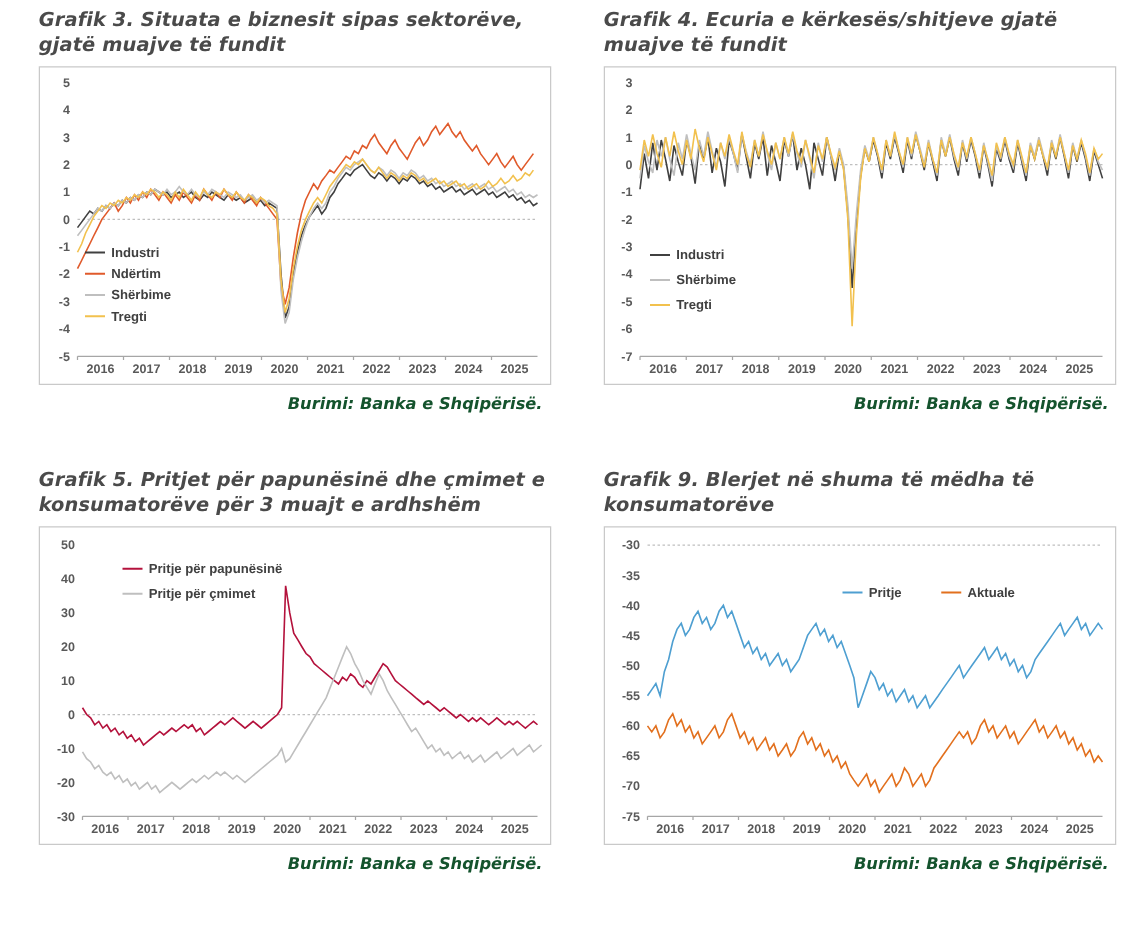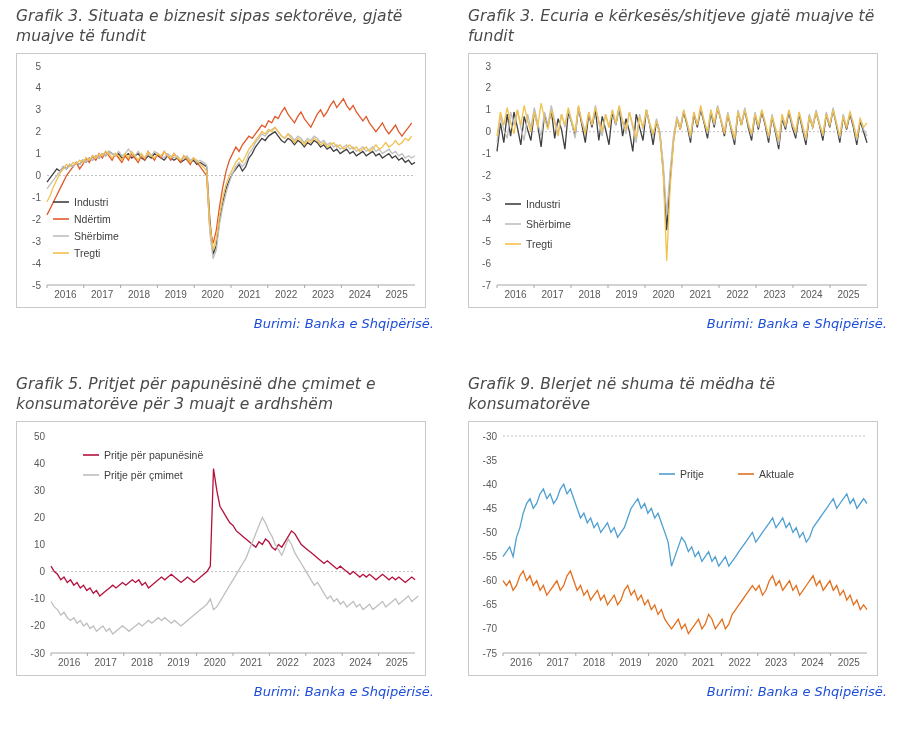--- a/index.html
+++ b/index.html
@@ -17,21 +17,22 @@
   .grid {
     display: grid;
     grid-template-columns: 452px 453px;
     grid-template-rows: 368px 386px;
     width: 905px;
     height: 754px;
   }
   .panel {
     position: relative;
     box-sizing: border-box;
-    padding: 6px 14px 0 16px;
+    padding: 6px 14px 0 31px;
+    font-weight: bold;
   }
   .panel-title {
     font-family: "DejaVu Sans", sans-serif;
     font-style: italic;
     font-size: 15.5px;
     line-height: 1.32;
     color: #4a4a4a;
     margin: 0 0 6px 0;
     letter-spacing: 0.1px;
   }
@@ -43,21 +44,21 @@
   }
   .chart-inner {
     position: absolute;
     left: 0; top: 0; right: 0; bottom: 0;
   }
   svg { display: block; }
   .source {
     font-family: "DejaVu Sans", sans-serif;
     font-style: italic;
     font-size: 13px;
-    color: #1d4ed8;
+    color: #14532d;
     text-align: right;
     margin-top: 8px;
     padding-right: 4px;
   }
   .tick-label {
     font-family: "Liberation Sans", sans-serif;
     font-size: 10px;
     fill: #595959;
   }
   .legend-label {
@@ -124,21 +125,21 @@
             <text x="57" y="185.5" class="legend-label">Shërbime</text>
             <line x1="36" x2="52" y1="199" y2="199" stroke="#f2c14e" stroke-width="1.6"></line>
             <text x="57" y="202.5" class="legend-label">Tregti</text>
           </svg>
         </div>
     </div>
     <div class="source">Burimi: Banka e Shqipërisë.</div>
   </div>
 
   <div class="panel">
-    <p class="panel-title">Grafik 3. Ecuria e kërkesës/shitjeve gjatë muajve të fundit</p>
+    <p class="panel-title">Grafik 4. Ecuria e kërkesës/shitjeve gjatë muajve të fundit</p>
     <div class="chart-box" id="box-grafik4" style="width:410px;height:255px;">
       <div class="chart-inner" id="chart-grafik4">
           <svg width="408" height="253" viewBox="0 0 408 253">
             <text x="22" y="234.5" text-anchor="end" class="tick-label">-7</text>
             <text x="22" y="212.6" text-anchor="end" class="tick-label">-6</text>
             <text x="22" y="190.7" text-anchor="end" class="tick-label">-5</text>
             <text x="22" y="168.8" text-anchor="end" class="tick-label">-4</text>
             <text x="22" y="146.89999999999998" text-anchor="end" class="tick-label">-3</text>
             <text x="22" y="125" text-anchor="end" class="tick-label">-2</text>
             <text x="22" y="103.1" text-anchor="end" class="tick-label">-1</text>

